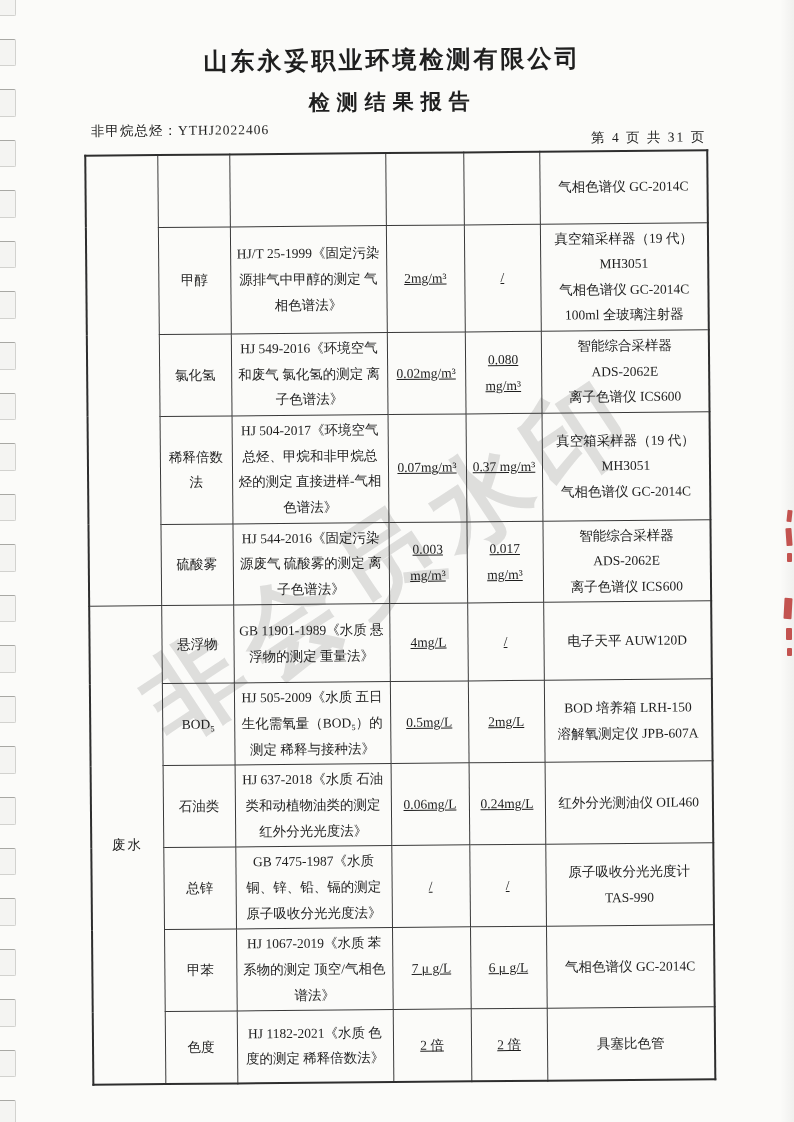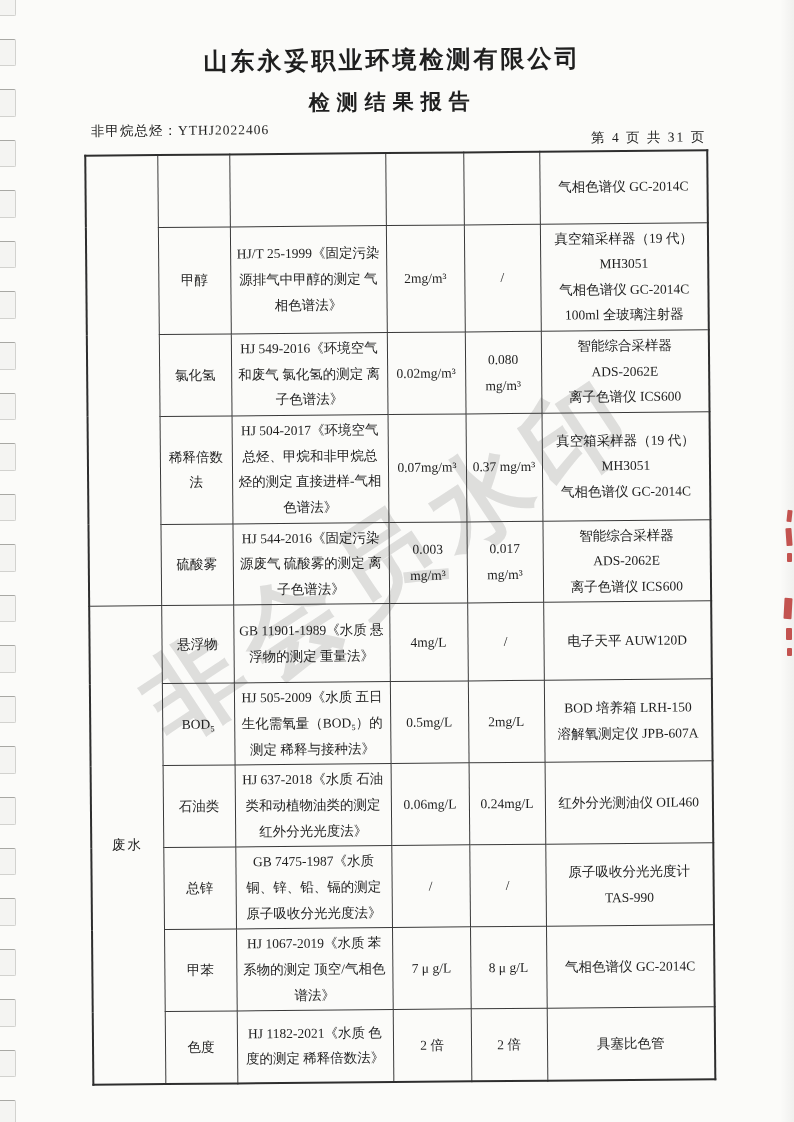--- a/index.html
+++ b/index.html
@@ -66,21 +66,21 @@
   table.results td{
     border:1px solid #3a3a3a;
     text-align:center;vertical-align:middle;
     font-size:13.5px;line-height:1.9;
     padding:2px 5px;overflow:hidden;
   }
   table.results{border:2px solid #2e2e2e;}
   td.cat{font-size:14px;letter-spacing:2px;}
   td.param{font-size:14px;padding:2px 2px;}
   td.method{line-height:2.0;padding:2px 7px;}
-  td.val{padding:2px 2px;line-height:1.7;}
+  td.val{padding:2px 2px;line-height:1.7;text-decoration:underline;}
   td.inst{white-space:pre-line;line-height:1.75;padding:3px 5px;}
   td.vtop{vertical-align:top;}
   
   .seal-frag{position:absolute;background:rgba(186,54,50,0.85);z-index:6;border-radius:1px;}
 </style>
 </head>
 <body>
 
 <div class="binding-edge">
     <div class="hole"></div>
@@ -200,21 +200,21 @@
         <td class="method">GB 7475-1987《水质 铜、锌、铅、镉的测定 原子吸收分光光度法》</td>
         <td class="val">/</td>
         <td class="val">/</td>
         <td class="inst">原子吸收分光光度计
 TAS-990</td>
       </tr>
       <tr style="height:77px">
         <td class="param">甲苯</td>
         <td class="method">HJ 1067-2019《水质 苯系物的测定 顶空/气相色谱法》</td>
         <td class="val">7 μ g/L</td>
-        <td class="val">8 μ g/L</td>
+        <td class="val">6 μ g/L</td>
         <td class="inst">气相色谱仪  GC-2014C</td>
       </tr>
       <tr style="height:72px">
         <td class="param">色度</td>
         <td class="method">HJ 1182-2021《水质 色度的测定 稀释倍数法》</td>
         <td class="val">2 倍</td>
         <td class="val">2 倍</td>
         <td class="inst">具塞比色管</td>
       </tr>
     </tbody>

